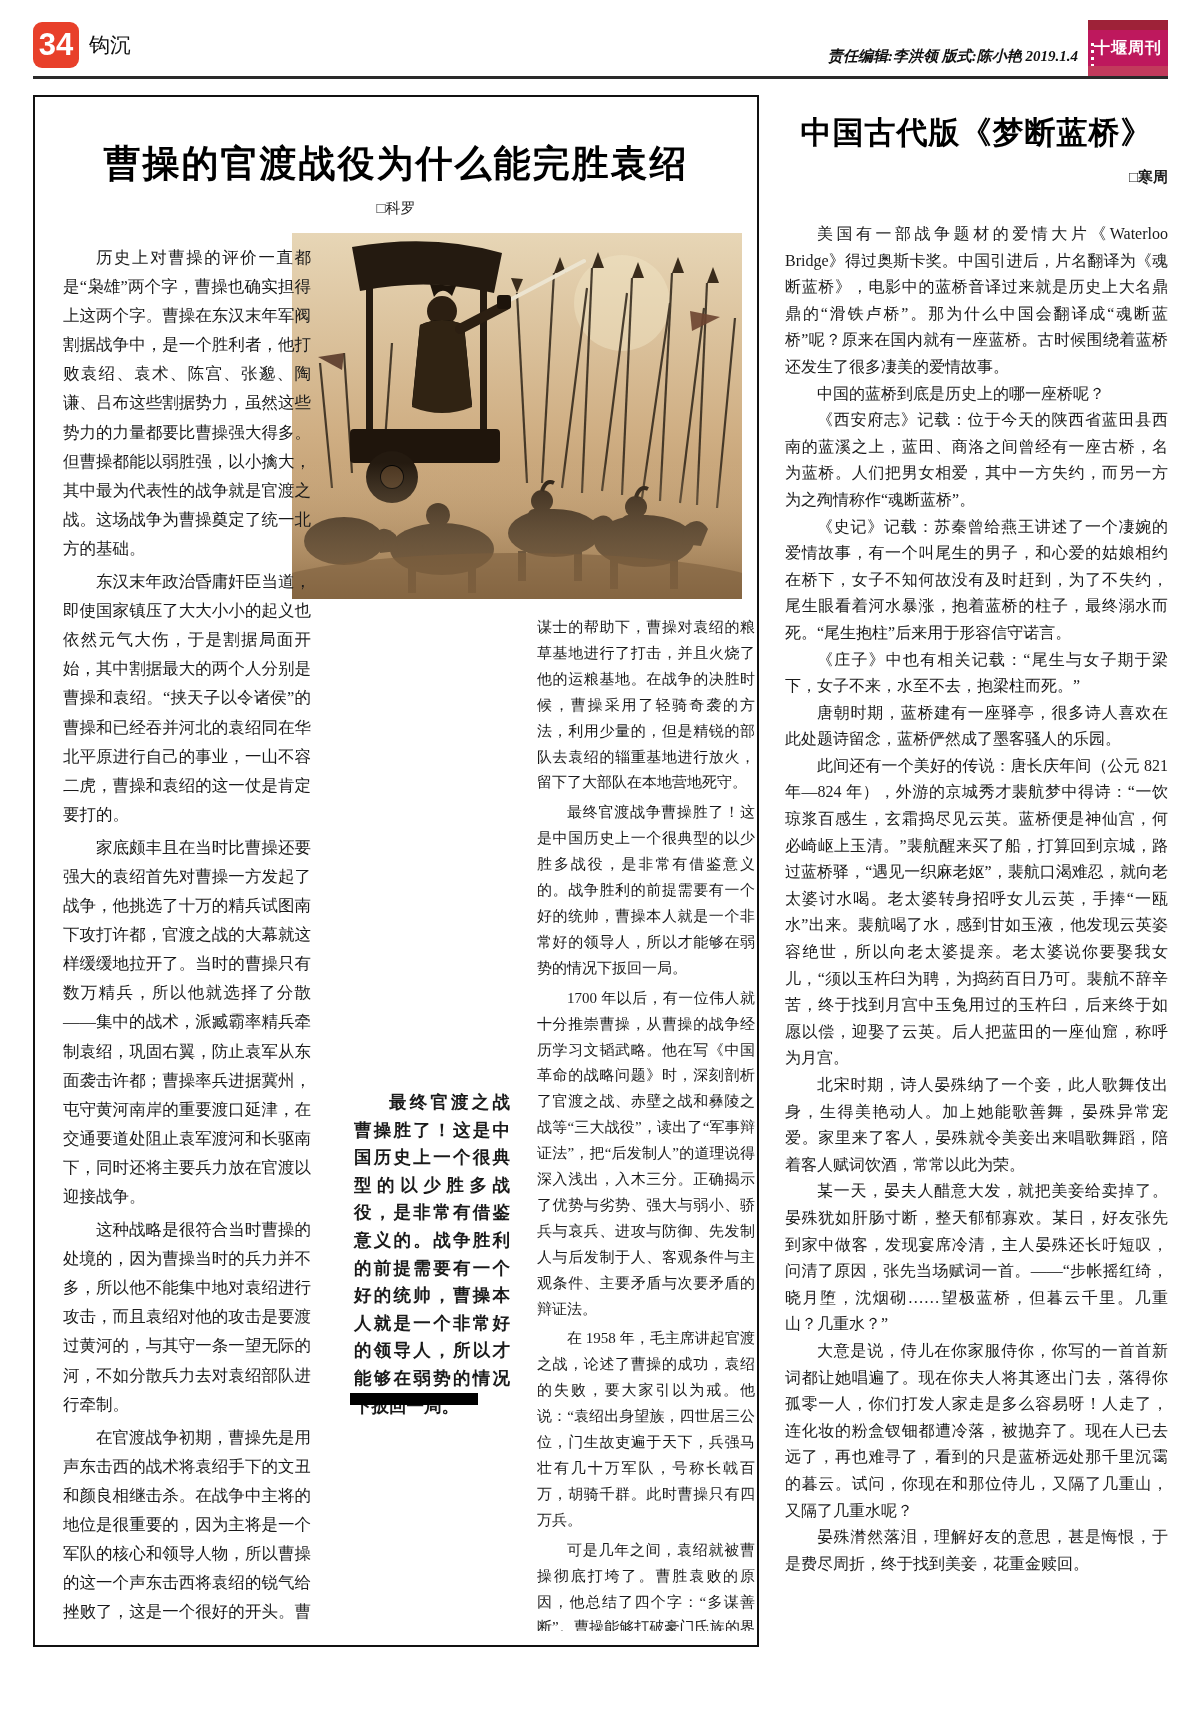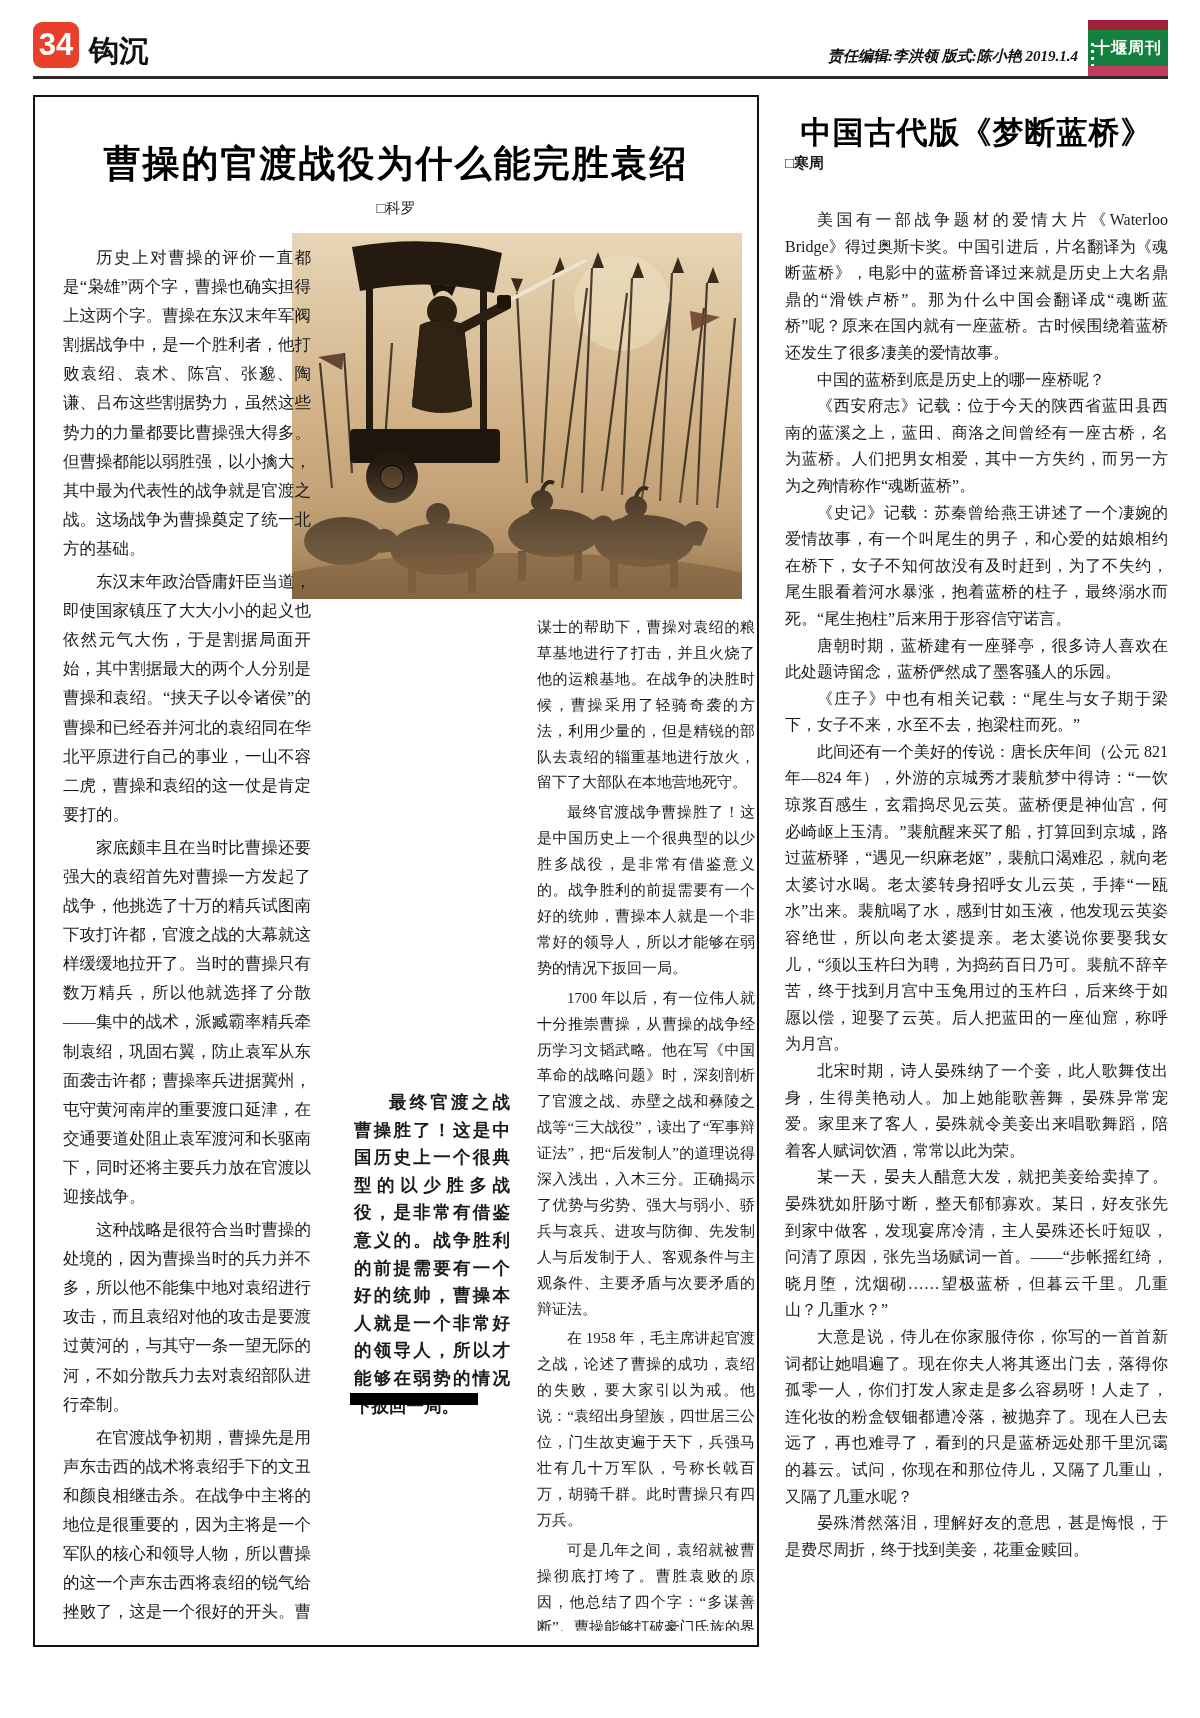--- a/index.html
+++ b/index.html
@@ -6,25 +6,25 @@
   .page{position:relative;width:1200px;height:1718px;background:#ffffff;overflow:hidden;
         font-family:"Liberation Serif","DejaVu Serif",serif;color:#1a1a1a;}
   .abs{position:absolute;}
 
   
   .pagenum-box{left:33px;top:22px;width:46px;height:46px;background:#e8402a;border-radius:9px;
                display:flex;align-items:center;justify-content:center;
                font-family:"Liberation Sans","DejaVu Sans",sans-serif;font-weight:bold;
                font-size:31px;color:#ffffff;}
   .section-label{left:89px;top:31px;font-family:"Liberation Sans","DejaVu Sans",sans-serif;
-                 font-weight:bold;font-size:30px;color:#111;}
+                 font-weight:normal;font-size:21px;color:#111;}
   .editor-line{right:122px;top:47px;font-style:italic;font-weight:bold;font-size:15px;color:#111;}
   .masthead{left:1088px;top:20px;width:80px;height:57px;}
   .masthead .stripe-top{position:absolute;left:0;top:0;width:80px;height:10px;background:#9e2238;}
-  .masthead .mid{position:absolute;left:0;top:10px;width:80px;height:36px;background:#15803d;
+  .masthead .mid{position:absolute;left:0;top:10px;width:80px;height:36px;background:#be185d;
                  display:flex;align-items:center;justify-content:center;}
   .masthead .mid span{color:#fff;font-weight:bold;font-size:16px;letter-spacing:1px;}
   .masthead .pins{position:absolute;left:3px;top:13px;width:3px;height:30px;
                   background:repeating-linear-gradient(#fff 0 3px,transparent 3px 7px);}
   .masthead .stripe-bot{position:absolute;left:0;top:46px;width:80px;height:11px;background:#c23a5c;}
   .header-rule{left:33px;top:76px;width:1135px;height:3px;background:#2a2a2a;}
 
   
   .main-box{left:33px;top:95px;width:722px;height:1548px;border:2px solid #111;background:#fff;overflow:hidden;}
   .m-title{left:0;top:42px;width:100%;text-align:center;font-weight:bold;font-size:37px;
@@ -37,21 +37,21 @@
   .col-left{left:24px;top:142px;width:256px;height:1392px;font-size:16.5px;line-height:29.1px;overflow:hidden;}
   .col-right{left:498px;top:514px;width:226px;height:1020px;font-size:15px;line-height:25.9px;overflow:hidden;}
   .pull-quote{left:315px;top:988px;width:164px;font-weight:bold;font-size:17.5px;
               line-height:27.6px;text-align:justify;}
   .pull-quote p{margin:4px;text-indent:2em;}
   .quote-bar{left:315px;top:1296px;width:128px;height:12px;background:#000;}
 
   
   .side{left:785px;top:112px;width:383px;}
   .s-title{text-align:center;font-weight:bold;font-size:31px;letter-spacing:1px;color:#000;}
-  .s-author{text-align:left;font-weight:bold;font-size:15px;margin-top:0;}
+  .s-author{text-align:right;font-weight:bold;font-size:15px;margin-top:14px;}
   .s-body{margin-top:34px;font-size:16px;line-height:26.6px;text-align:justify;}
   .s-body p{margin:0;text-indent:2em;}
 </style>
 </head>
 <body>
 
 <div class="page">
 
   <div class="abs pagenum-box">
     <span>34</span>
@@ -188,22 +188,22 @@
   </div>
 
   <div class="abs side">
     <div class="s-title">中国古代版《梦断蓝桥》</div>
     <div class="s-author">□寒周</div>
     <div class="s-body">
         <p>美国有一部战争题材的爱情大片《Waterloo Bridge》得过奥斯卡奖。中国引进后，片名翻译为《魂断蓝桥》，电影中的蓝桥音译过来就是历史上大名鼎鼎的“滑铁卢桥”。那为什么中国会翻译成“魂断蓝桥”呢？原来在国内就有一座蓝桥。古时候围绕着蓝桥还发生了很多凄美的爱情故事。</p>
         <p>中国的蓝桥到底是历史上的哪一座桥呢？</p>
         <p>《西安府志》记载：位于今天的陕西省蓝田县西南的蓝溪之上，蓝田、商洛之间曾经有一座古桥，名为蓝桥。人们把男女相爱，其中一方失约，而另一方为之殉情称作“魂断蓝桥”。</p>
         <p>《史记》记载：苏秦曾给燕王讲述了一个凄婉的爱情故事，有一个叫尾生的男子，和心爱的姑娘相约在桥下，女子不知何故没有及时赶到，为了不失约，尾生眼看着河水暴涨，抱着蓝桥的柱子，最终溺水而死。“尾生抱柱”后来用于形容信守诺言。</p>
+        <p>《庄子》中也有相关记载：“尾生与女子期于梁下，女子不来，水至不去，抱梁柱而死。”</p>
         <p>唐朝时期，蓝桥建有一座驿亭，很多诗人喜欢在此处题诗留念，蓝桥俨然成了墨客骚人的乐园。</p>
-        <p>《庄子》中也有相关记载：“尾生与女子期于梁下，女子不来，水至不去，抱梁柱而死。”</p>
         <p>此间还有一个美好的传说：唐长庆年间（公元 821 年—824 年），外游的京城秀才裴航梦中得诗：“一饮琼浆百感生，玄霜捣尽见云英。蓝桥便是神仙宫，何必崎岖上玉清。”裴航醒来买了船，打算回到京城，路过蓝桥驿，“遇见一织麻老妪”，裴航口渴难忍，就向老太婆讨水喝。老太婆转身招呼女儿云英，手捧“一瓯水”出来。裴航喝了水，感到甘如玉液，他发现云英姿容绝世，所以向老太婆提亲。老太婆说你要娶我女儿，“须以玉杵臼为聘，为捣药百日乃可。裴航不辞辛苦，终于找到月宫中玉兔用过的玉杵臼，后来终于如愿以偿，迎娶了云英。后人把蓝田的一座仙窟，称呼为月宫。</p>
         <p>北宋时期，诗人晏殊纳了一个妾，此人歌舞伎出身，生得美艳动人。加上她能歌善舞，晏殊异常宠爱。家里来了客人，晏殊就令美妾出来唱歌舞蹈，陪着客人赋词饮酒，常常以此为荣。</p>
         <p>某一天，晏夫人醋意大发，就把美妾给卖掉了。晏殊犹如肝肠寸断，整天郁郁寡欢。某日，好友张先到家中做客，发现宴席冷清，主人晏殊还长吁短叹，问清了原因，张先当场赋词一首。——“步帐摇红绮，晓月堕，沈烟砌……望极蓝桥，但暮云千里。几重山？几重水？”</p>
         <p>大意是说，侍儿在你家服侍你，你写的一首首新词都让她唱遍了。现在你夫人将其逐出门去，落得你孤零一人，你们打发人家走是多么容易呀！人走了，连化妆的粉盒钗钿都遭冷落，被抛弃了。现在人已去远了，再也难寻了，看到的只是蓝桥远处那千里沉霭的暮云。试问，你现在和那位侍儿，又隔了几重山，又隔了几重水呢？</p>
         <p>晏殊潸然落泪，理解好友的意思，甚是悔恨，于是费尽周折，终于找到美妾，花重金赎回。</p>
       </div>
   </div>
 
 </div>
 

